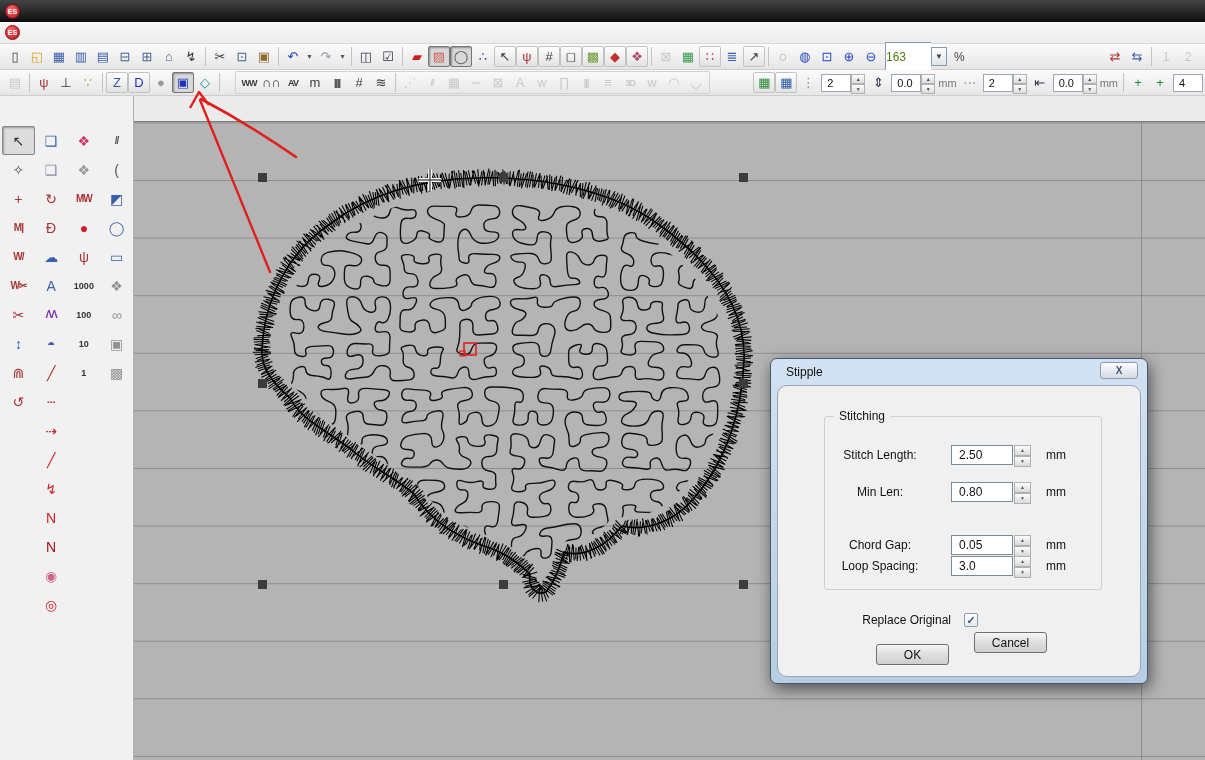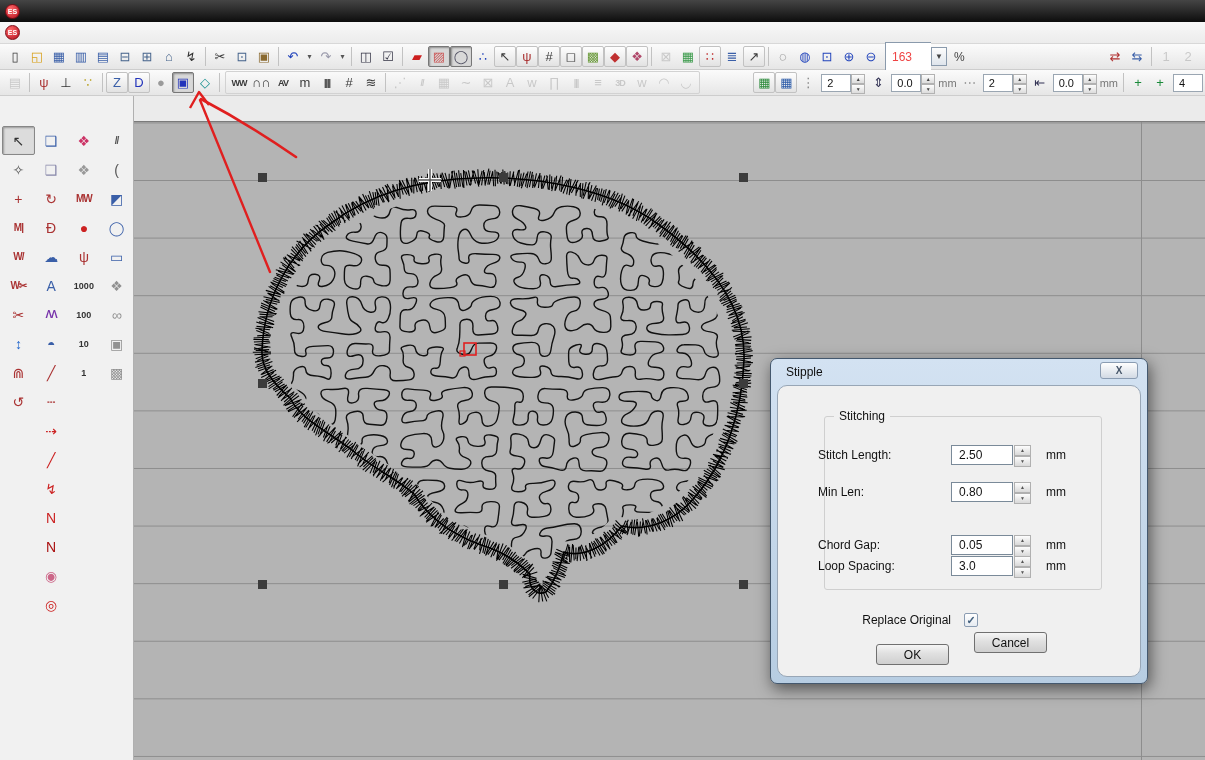--- a/index.html
+++ b/index.html
@@ -22,21 +22,21 @@
 #tb2{top:70px;height:26px}
 .tbi{width:22px;height:21px;display:flex;align-items:center;justify-content:center;font-size:13px;color:#3a3a3a;flex:0 0 auto;border:1px solid transparent;border-radius:2px;overflow:hidden}
 .tbi.framed{border-color:#c2c2c2;background:linear-gradient(#fefefe,#e2e2e2)}
 .tbi.pressed{border-color:#777;background:#d8d8d8;box-shadow:inset 1px 1px 2px rgba(0,0,0,.35)}
 .tbi.disabled{color:#b4b4b4 !important;opacity:.65}
 .tbi.narrow{width:11px;font-size:8px;color:#555}
 .tbi .gsm{font-size:9px;font-weight:bold;letter-spacing:-1px}
 .tbsep{width:1px;height:19px;background:#c2c2c2;margin:0 3px;flex:0 0 auto}
 .tbspacer{flex:1 1 auto}
 .combo{display:flex;align-items:center;margin:0 3px;flex:0 0 auto}
-.combo .cf{width:46px;height:29px;background:#fff;border:1px solid #8a9aac;border-right:none;font-size:12px;display:flex;align-items:center;padding-left:6px;color:#ef4444}
+.combo .cf{width:46px;height:29px;background:#fff;border:1px solid #8a9aac;border-right:none;font-size:12px;display:flex;align-items:center;padding-left:0;color:#4d7c0f}
 .combo .ca{width:16px;height:19px;border:1px solid #8a9aac;background:linear-gradient(#fdfdfd,#dfe5ec);font-size:8px;color:#444;display:flex;align-items:center;justify-content:center}
 .pct{font-size:12px;color:#444;margin:0 4px;flex:0 0 auto}
 .spinbox{display:flex;align-items:center;margin:0 2px;flex:0 0 auto}
 .spin-field{width:30px;height:18px;background:#fff;border:1px solid #9aa6b2;font-size:11px;display:flex;align-items:center;padding-left:5px;color:#111}
 .spin-btns{display:flex;flex-direction:column;width:14px;height:18px}
 .spin-btns span{flex:1;font-size:5px;line-height:8px;text-align:center;background:linear-gradient(#fdfdfd,#dcdcdc);color:#444;border:1px solid #b2b2b2}
 .spin-unit{font-size:11px;color:#777;margin-left:3px}
 
 
 .toolbox{position:absolute;left:0;top:96px;width:134px;bottom:0;background:#f1f1f1;border-right:1px solid #b0b0b0;padding-top:30px;z-index:4}
@@ -57,21 +57,21 @@
 
 
 .dialog{position:absolute;left:770px;top:358px;width:378px;height:326px;border:1px solid #44586e;border-radius:7px;
  background:linear-gradient(#d3e2f2,#b7cde2);box-shadow:2px 5px 16px rgba(0,0,0,.55);z-index:10}
 .dialog-title{position:absolute;left:15px;top:6px;font-size:12px;color:#0f0f0f}
 .dialog-close{position:absolute;right:9px;top:3px;width:38px;height:17px;border:1px solid #8a9cb2;border-radius:3px;background:linear-gradient(#fefefe,#d2dae4);display:flex;align-items:center;justify-content:center;font-size:10px;font-weight:bold;color:#46566a}
 .dialog-client{position:absolute;left:6px;right:6px;top:26px;bottom:6px;background:#f0f0f0;border:1px solid #98a6b6;border-radius:10px}
 .groupbox{position:absolute;left:46px;top:30px;width:278px;height:174px;border:1px solid #cfcfcf;border-radius:3px}
 .group-label{position:absolute;left:56px;top:23px;background:#f0f0f0;padding:0 5px;font-size:12px;color:#111}
 .drow{position:absolute;left:40px;display:flex;align-items:center;height:21px}
-.dlabel{width:124px;text-align:left;font-size:12px;color:#111;margin-right:9px}
+.dlabel{width:124px;text-align:center;font-size:12px;color:#111;margin-right:9px}
 .field{width:62px;height:20px;border:1px solid #7a8a99;background:#fff;font-size:12px;display:flex;align-items:center;padding-left:7px;color:#111}
 .spin2{width:17px;height:20px;display:flex;flex-direction:column;margin-left:1px}
 .spin2 span{flex:1;font-size:5px;line-height:9px;text-align:center;background:linear-gradient(#fdfdfd,#d8d8d8);border:1px solid #b0b0b0;color:#555}
 .unit{font-size:12px;color:#111;margin-left:15px}
 .replace-row{position:absolute;left:0;top:226px;width:200px;display:flex;align-items:center;justify-content:flex-end;height:16px}
 .replace-label{font-size:12px;color:#111;margin-right:13px}
 .checkbox{width:14px;height:14px;border:1px solid #8a9cb2;background:linear-gradient(#fff,#e6ebf1);display:flex;align-items:center;justify-content:center;font-size:11px;color:#44617e;font-weight:bold;border-radius:2px}
 .btn{position:absolute;width:73px;height:21px;border:1px solid #707070;border-radius:3px;background:linear-gradient(#f5f5f5,#e0e0e0 45%,#cfcfcf);font-size:12px;color:#111;display:flex;align-items:center;justify-content:center}
 #btn-ok{left:98px;top:258px}
 #btn-cancel{left:196px;top:246px}
@@ -262,21 +262,21 @@
         <span style="color: rgb(154, 154, 154);">●</span>
       </div>
       <div class="tbi pressed">
         <span style="color: rgb(34, 51, 187);">▣</span>
       </div>
       <div class="tbi">
         <span style="color: rgb(10, 138, 138);">◇</span>
       </div>
       <div class="tbsep"></div>
     </div>
-  <div id="tb2-types" style="display:flex;align-items:center;border:1px solid #d2d2d2;border-radius:2px;padding:0 2px;margin-left:2px">
+  <div id="tb2-types" style="display:flex;align-items:center;border:1px solid #d2d2d2;border-radius:2px;padding:0 2px;margin-left:12px">
       <div class="tbi">
         <span class="gsm">WW</span>
       </div>
       <div class="tbi">
         <span>∩∩</span>
       </div>
       <div class="tbi">
         <span class="gsm">AV</span>
       </div>
       <div class="tbi">

